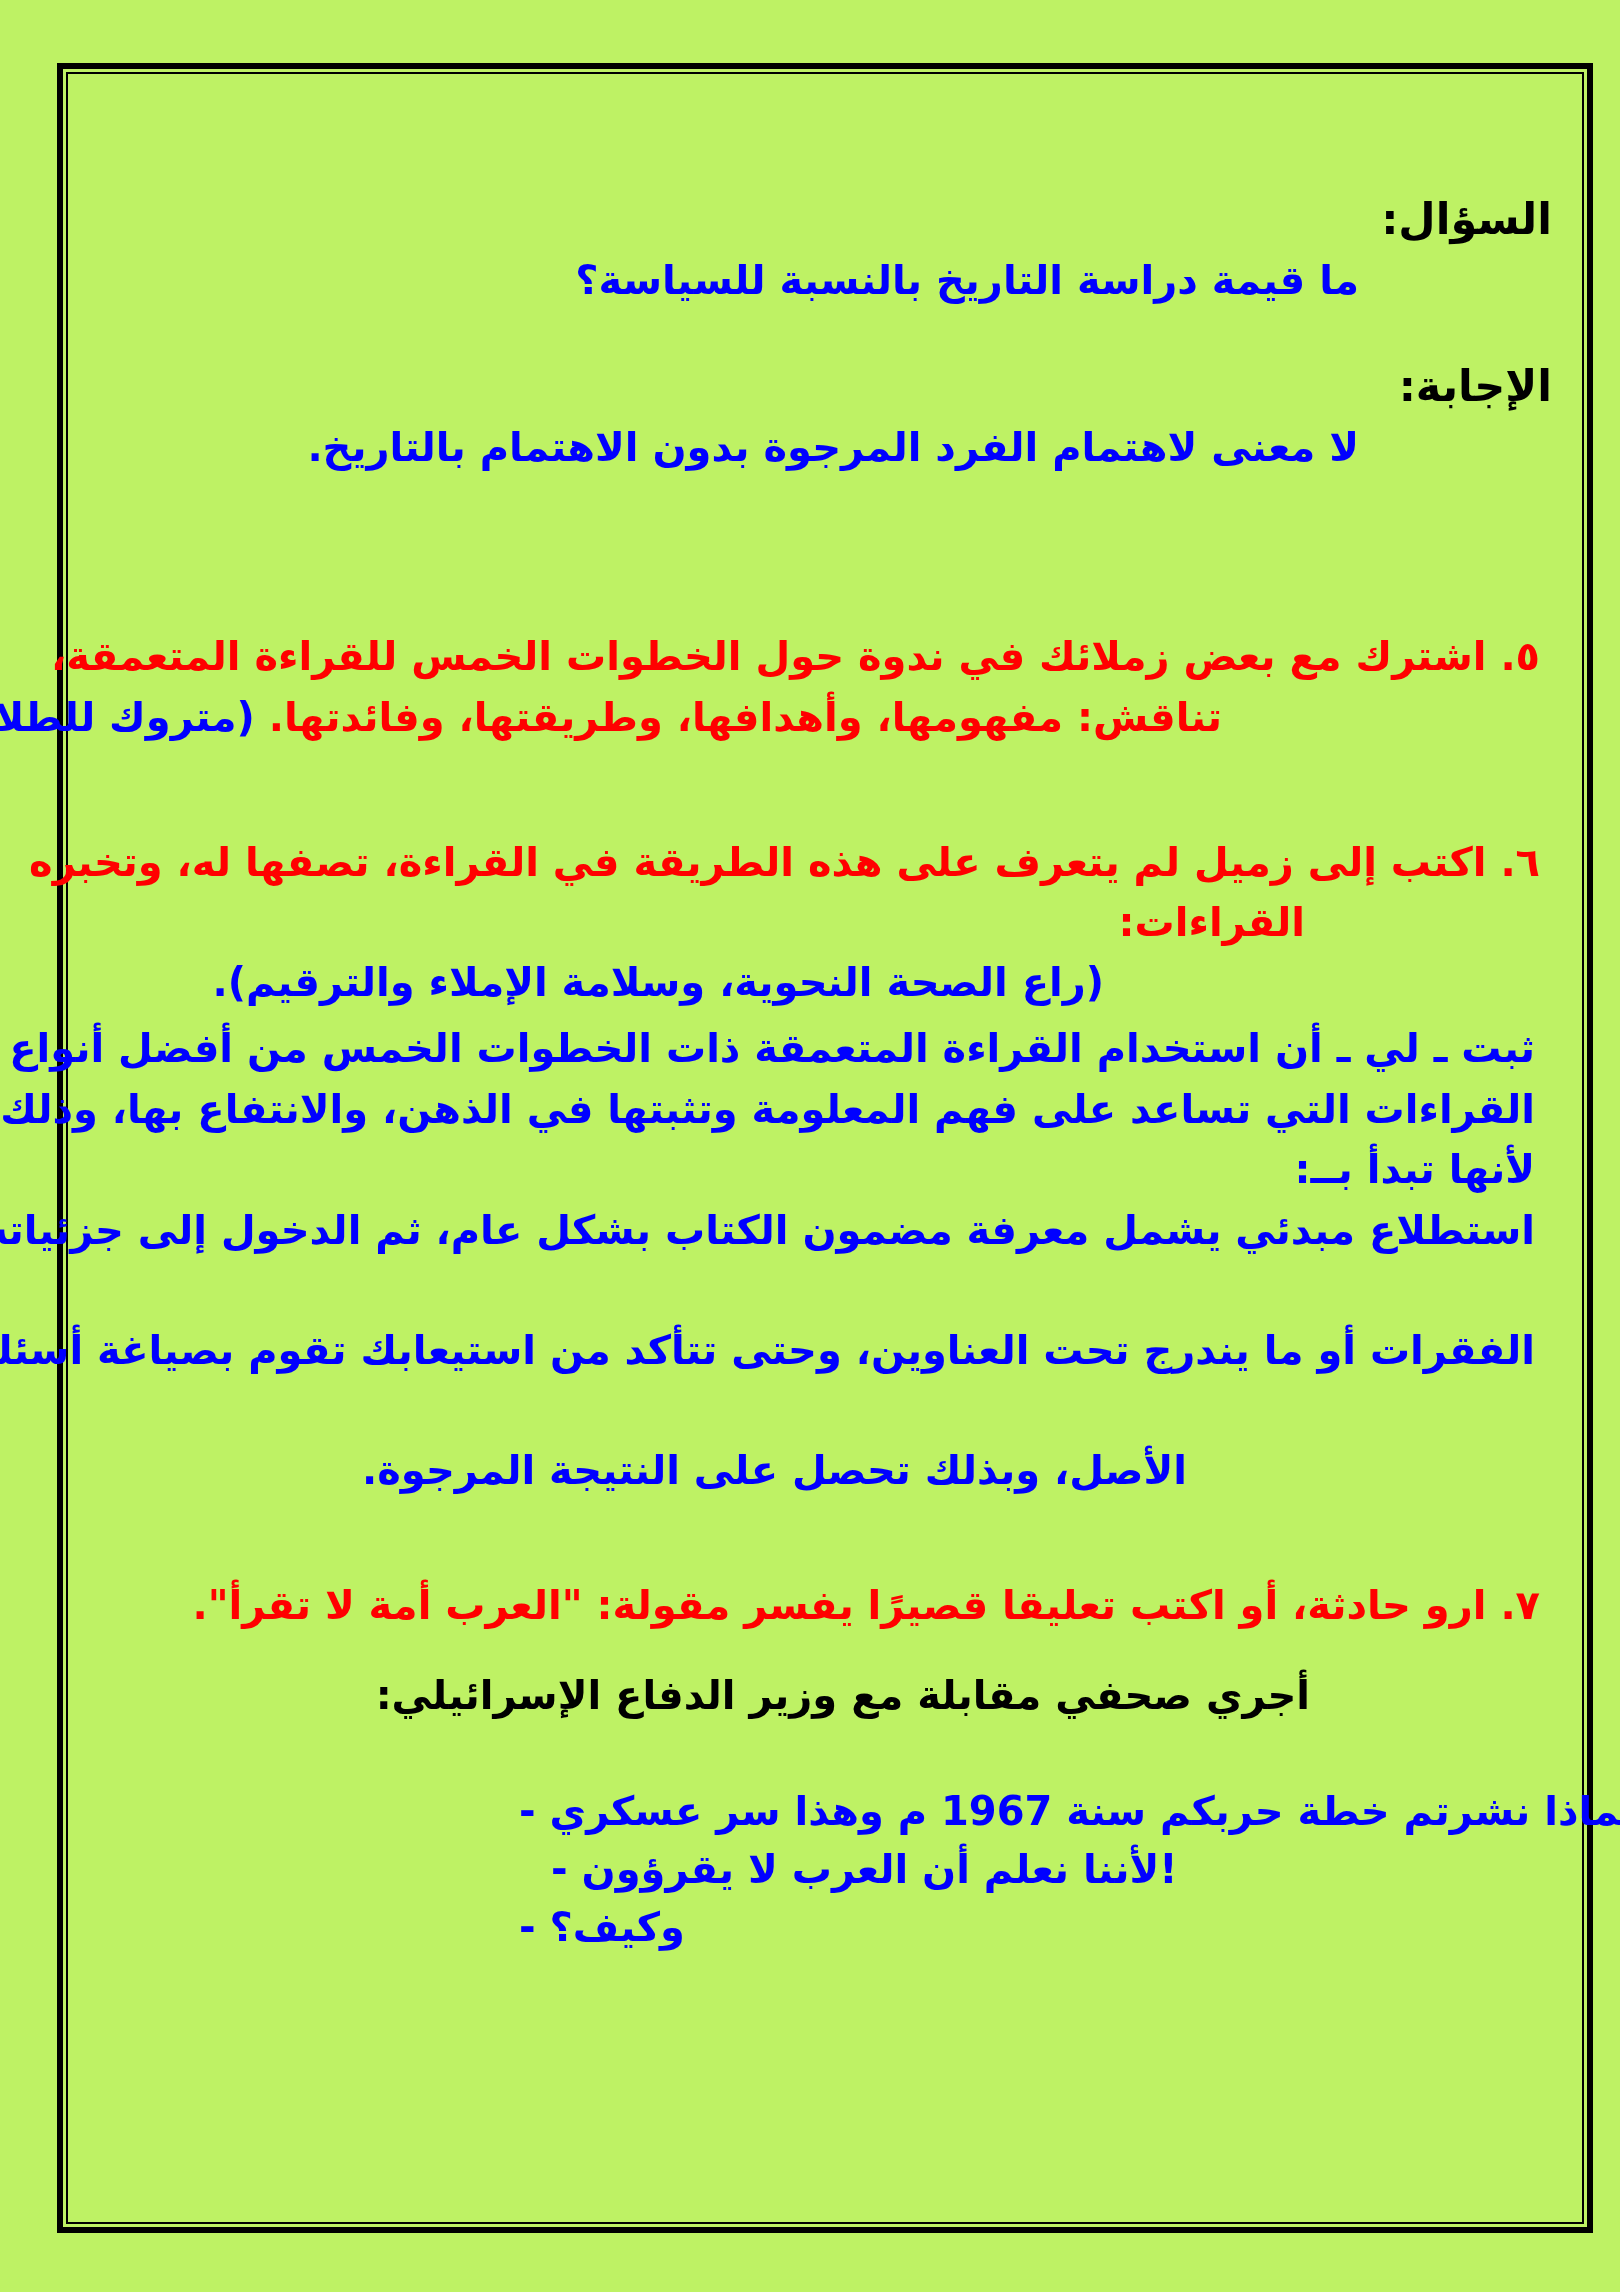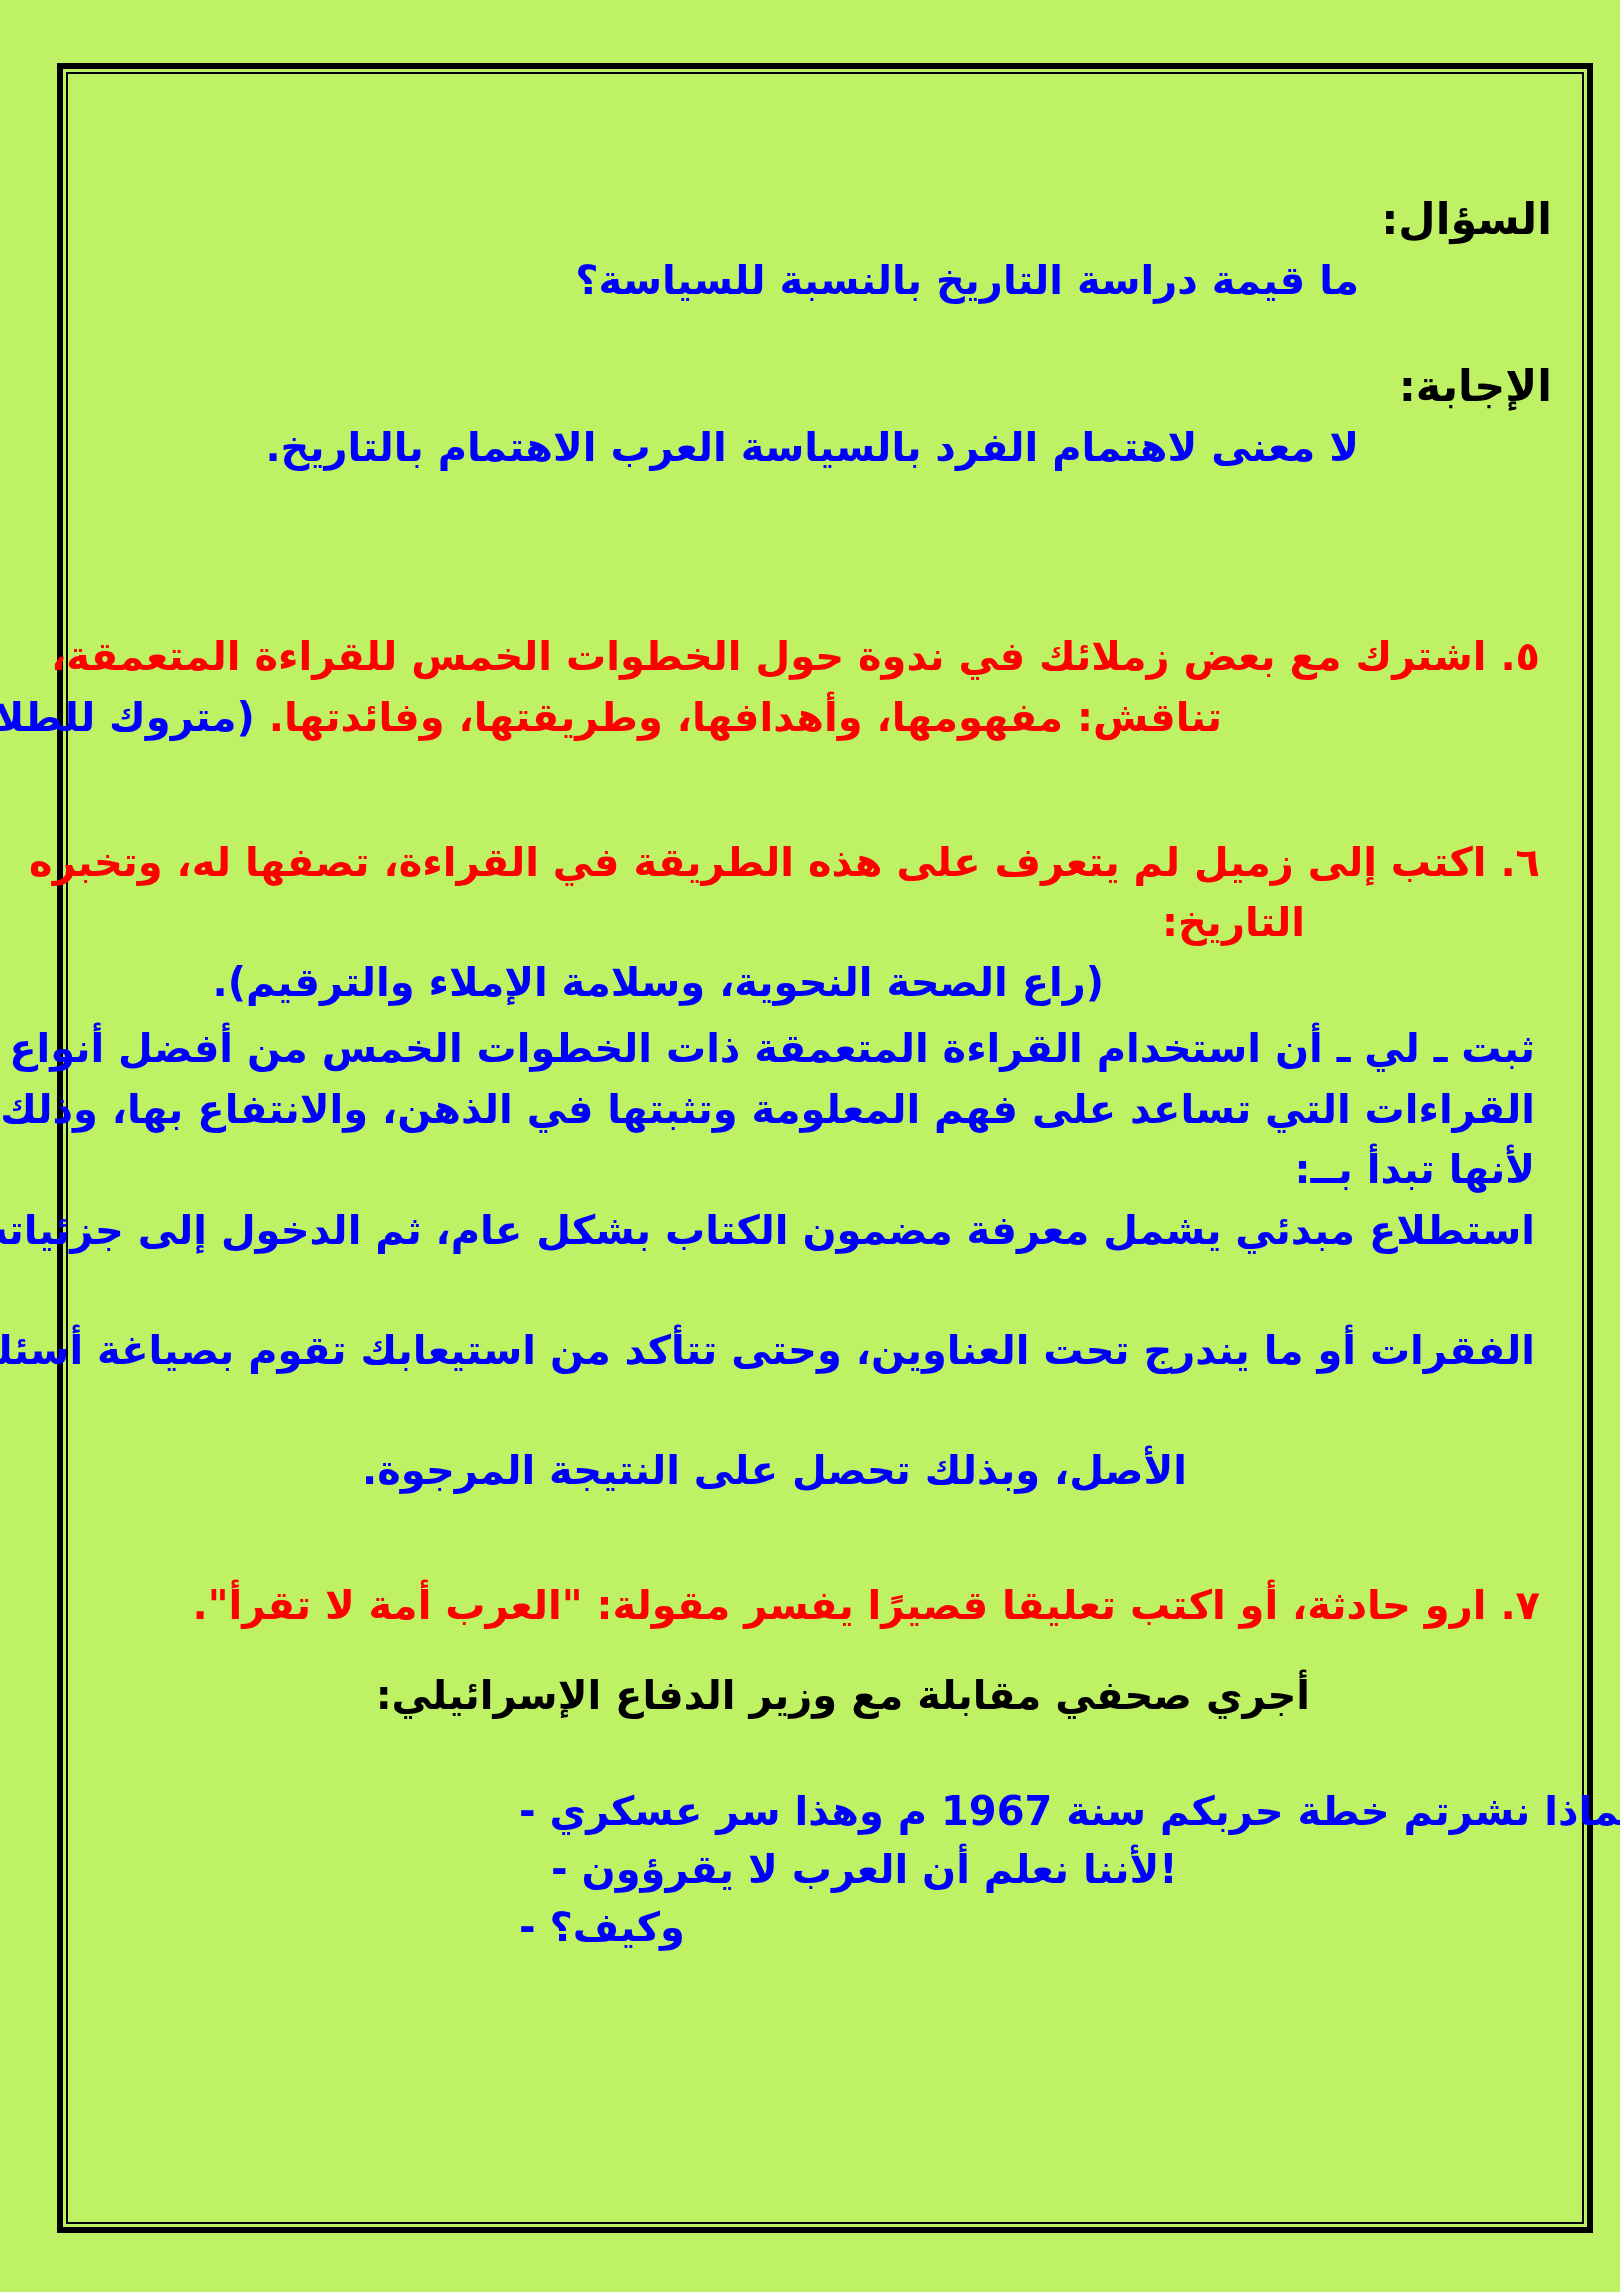--- a/index.html
+++ b/index.html
@@ -65,27 +65,27 @@
 <div class="page">
 
   <div class="frame-outer">
     <div class="frame-inner"></div>
   </div>
 
   <div class="line heading c-black l-qlabel">السؤال:</div>
   <div class="line c-blue l-question">ما قيمة دراسة التاريخ بالنسبة للسياسة؟</div>
 
   <div class="line heading c-black l-alabel">الإجابة:</div>
-  <div class="line c-blue l-answer">لا معنى لاهتمام الفرد بالسياسة العرب الاهتمام بالتاريخ.</div>
+  <div class="line c-blue l-answer">لا معنى لاهتمام الفرد المرجوة بدون الاهتمام بالتاريخ.</div>
 
   <div class="line c-red l-i5a">٥. اشترك مع بعض زملائك في ندوة حول الخطوات الخمس للقراءة المتعمقة،</div>
   <div class="line l-i5b"><span class="c-red">تناقش: مفهومها، وأهدافها، وطريقتها، وفائدتها. </span><span class="c-blue">(متروك للطلاب)</span></div>
 
   <div class="line c-red l-i6a">٦. اكتب إلى زميل لم يتعرف على هذه الطريقة في القراءة، تصفها له، وتخبره</div>
-  <div class="line c-red l-i6b">التاريخ:</div>
+  <div class="line c-red l-i6b">القراءات:</div>
   <div class="line c-blue l-paren">(راع الصحة النحوية، وسلامة الإملاء والترقيم).</div>
 
   <div class="line c-blue l-p1a">ثبت ـ لي ـ أن استخدام القراءة المتعمقة ذات الخطوات الخمس من أفضل أنواع</div>
   <div class="line c-blue l-p1b">القراءات التي تساعد على فهم المعلومة وتثبتها في الذهن، والانتفاع بها، وذلك</div>
   <div class="line c-blue l-p1c">لأنها تبدأ بــ:</div>
 
   <div class="line c-blue l-p2a">استطلاع مبدئي يشمل معرفة مضمون الكتاب بشكل عام، ثم الدخول إلى جزئياته،</div>
   <div class="line c-blue l-p2c">الفقرات أو ما يندرج تحت العناوين، وحتى تتأكد من استيعابك تقوم بصياغة أسئلة</div>
   <div class="line c-blue l-p2e">الأصل، وبذلك تحصل على النتيجة المرجوة.</div>
 

